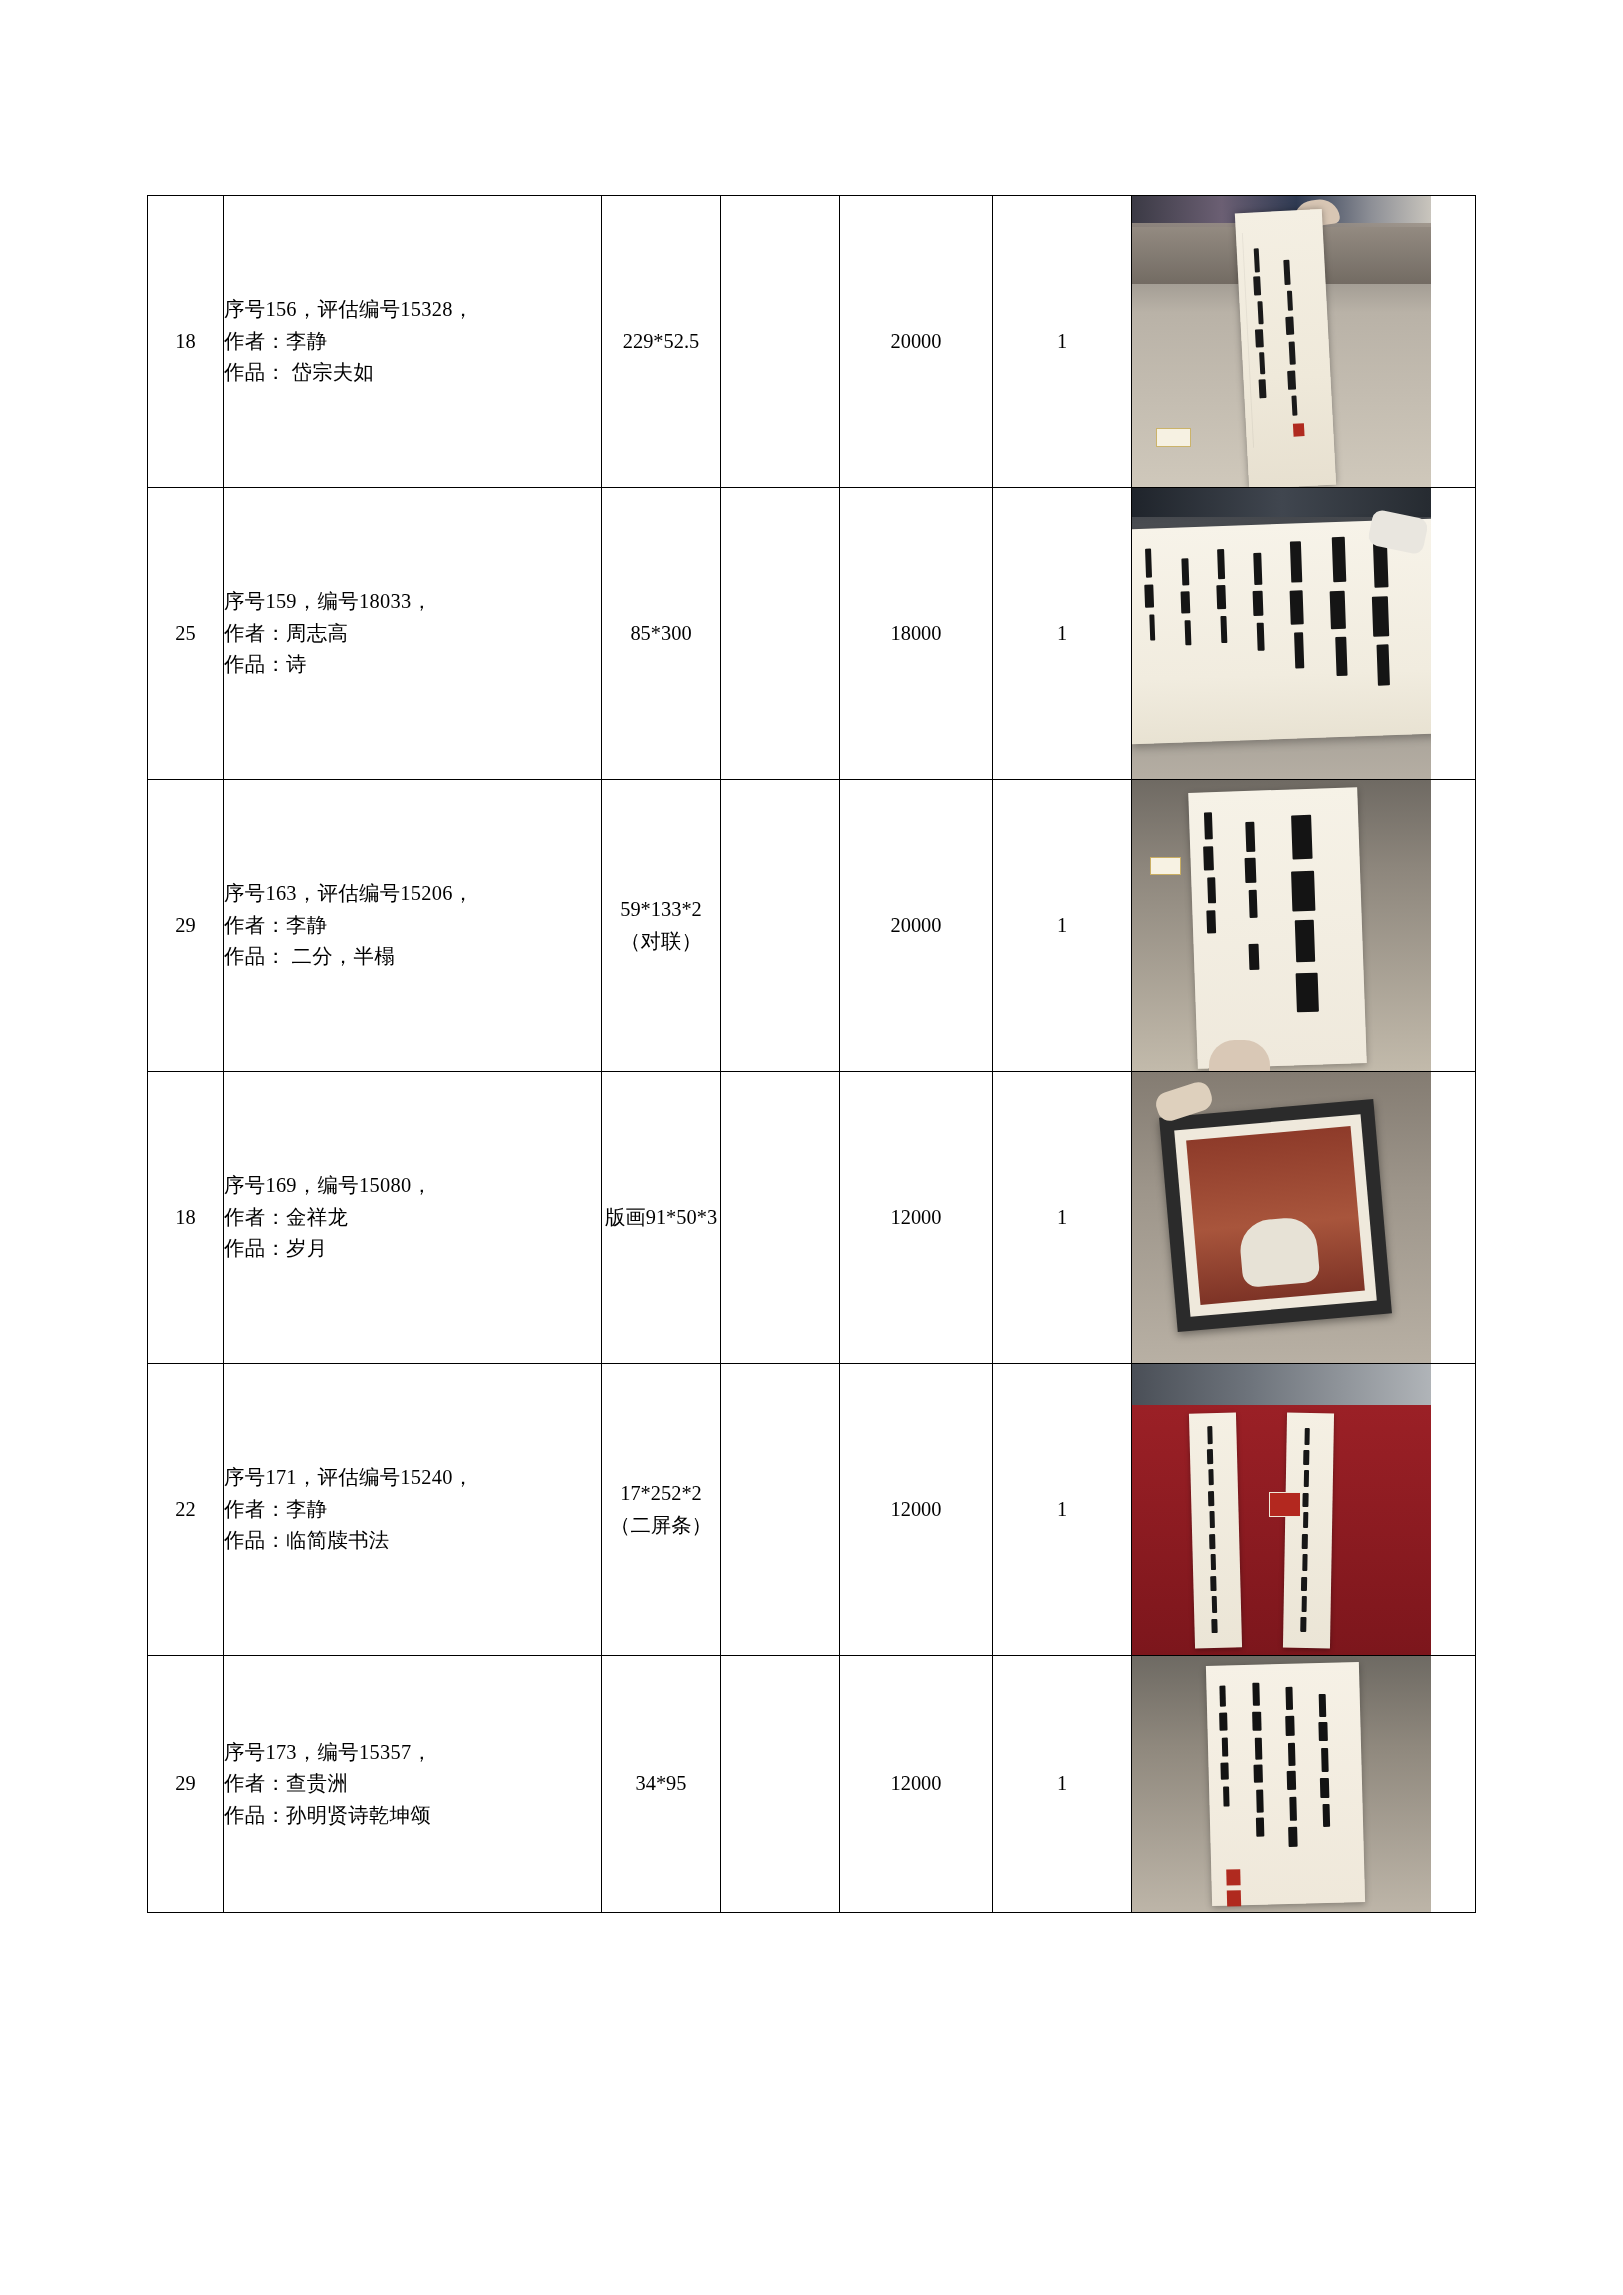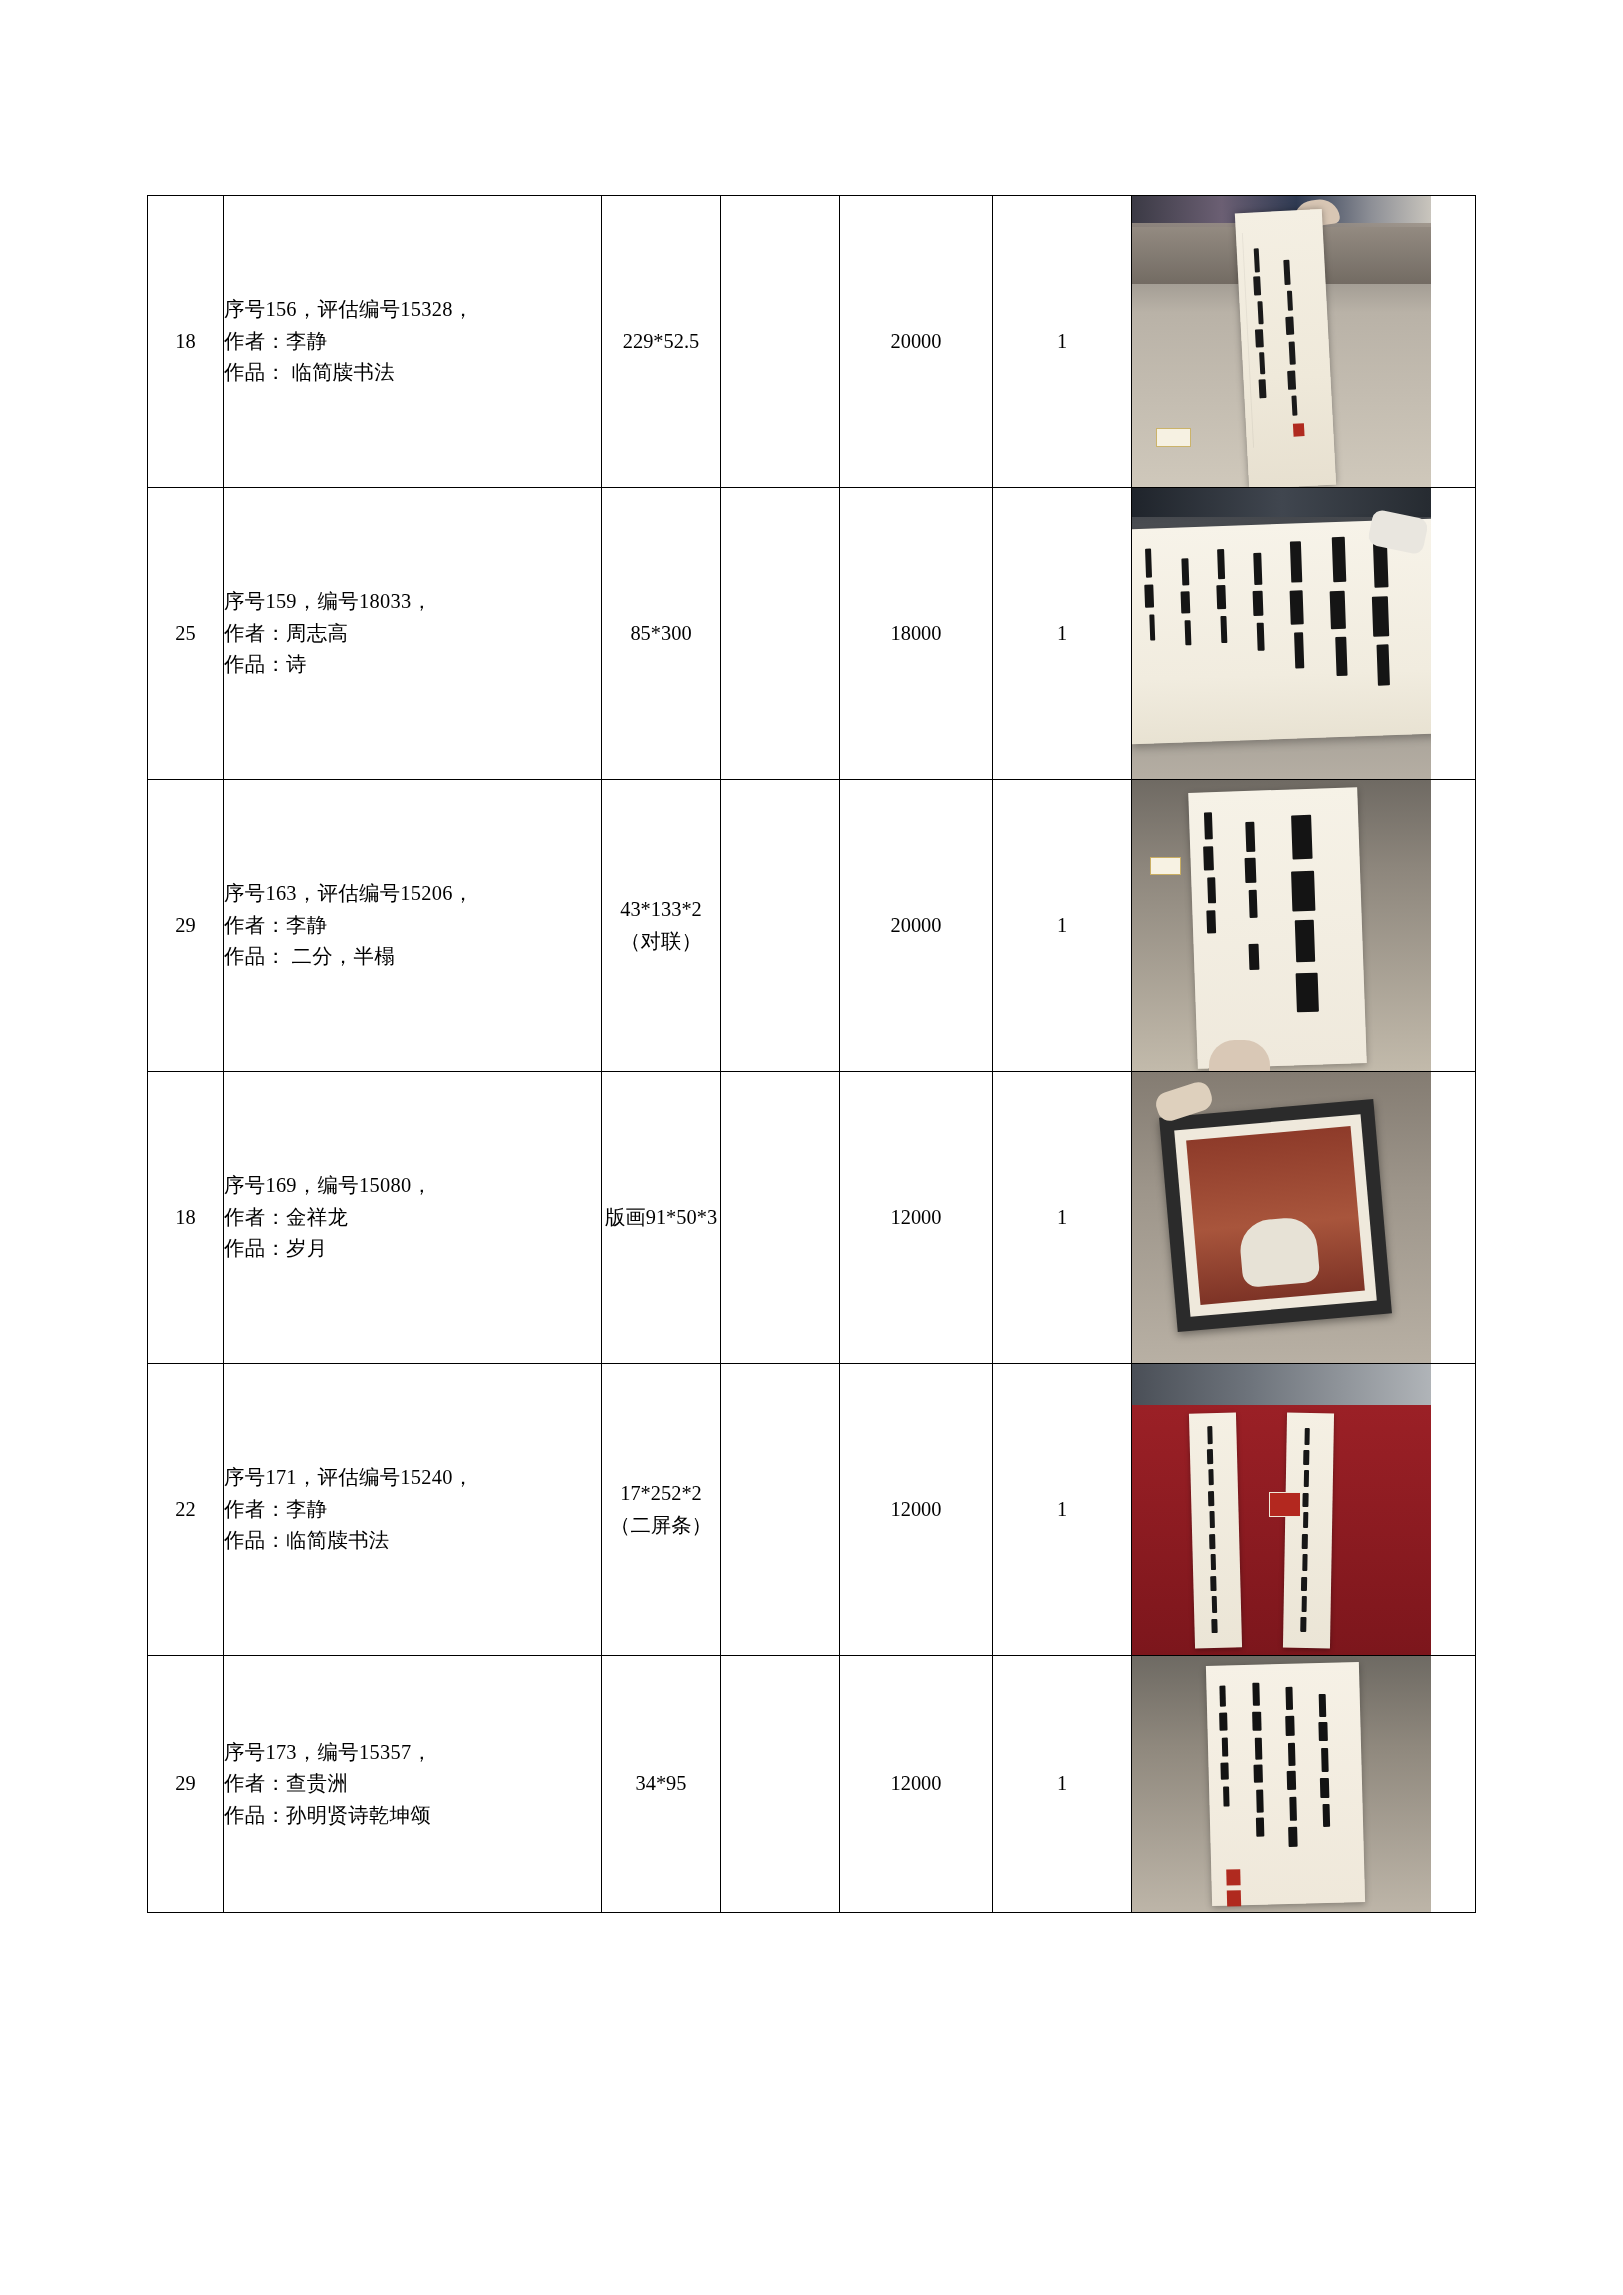--- a/index.html
+++ b/index.html
@@ -160,21 +160,21 @@
           <col class="c-img">
           <col class="c-tail">
       </colgroup>
       <tbody>
 
         <tr style="height:164px;">
           <td class="idx">18</td>
           <td class="desc">
             <div class="line">序号156，评估编号15328，</div>
             <div class="line">作者：李静</div>
-            <div class="line indent">作品： 临简牍书法</div>
+            <div class="line indent">作品： 岱宗夫如</div>
           </td>
           <td class="size">229*52.5</td>
           <td class="blank"></td>
           <td class="price">20000</td>
           <td class="qty">1</td>
           <td class="img">
             <div class="photo ph1">
               <div class="topstrip"></div>
               <div class="shelf"></div>
               <div class="hand"></div>
@@ -242,21 +242,21 @@
           <td class="tail"></td>
         </tr>
 
         <tr style="height:291px;">
           <td class="idx">29</td>
           <td class="desc">
             <div class="line">序号163，评估编号15206，</div>
             <div class="line">作者：李静</div>
             <div class="line indent">作品： 二分，半榻</div>
           </td>
-          <td class="size">43*133*2（对联）</td>
+          <td class="size">59*133*2（对联）</td>
           <td class="blank"></td>
           <td class="price">20000</td>
           <td class="qty">1</td>
           <td class="img">
             <div class="photo ph3">
               <div class="paper">
                 <div class="ink" style="left:15.3px;top:20.4px;width:8.2px;height:26.6px;"></div>
                 <div class="ink" style="left:13.3px;top:54px;width:10.2px;height:23.5px;"></div>
                 <div class="ink" style="left:16.4px;top:85px;width:7.2px;height:25.6px;"></div>
                 <div class="ink" style="left:14.3px;top:118px;width:9.2px;height:22.5px;"></div>

